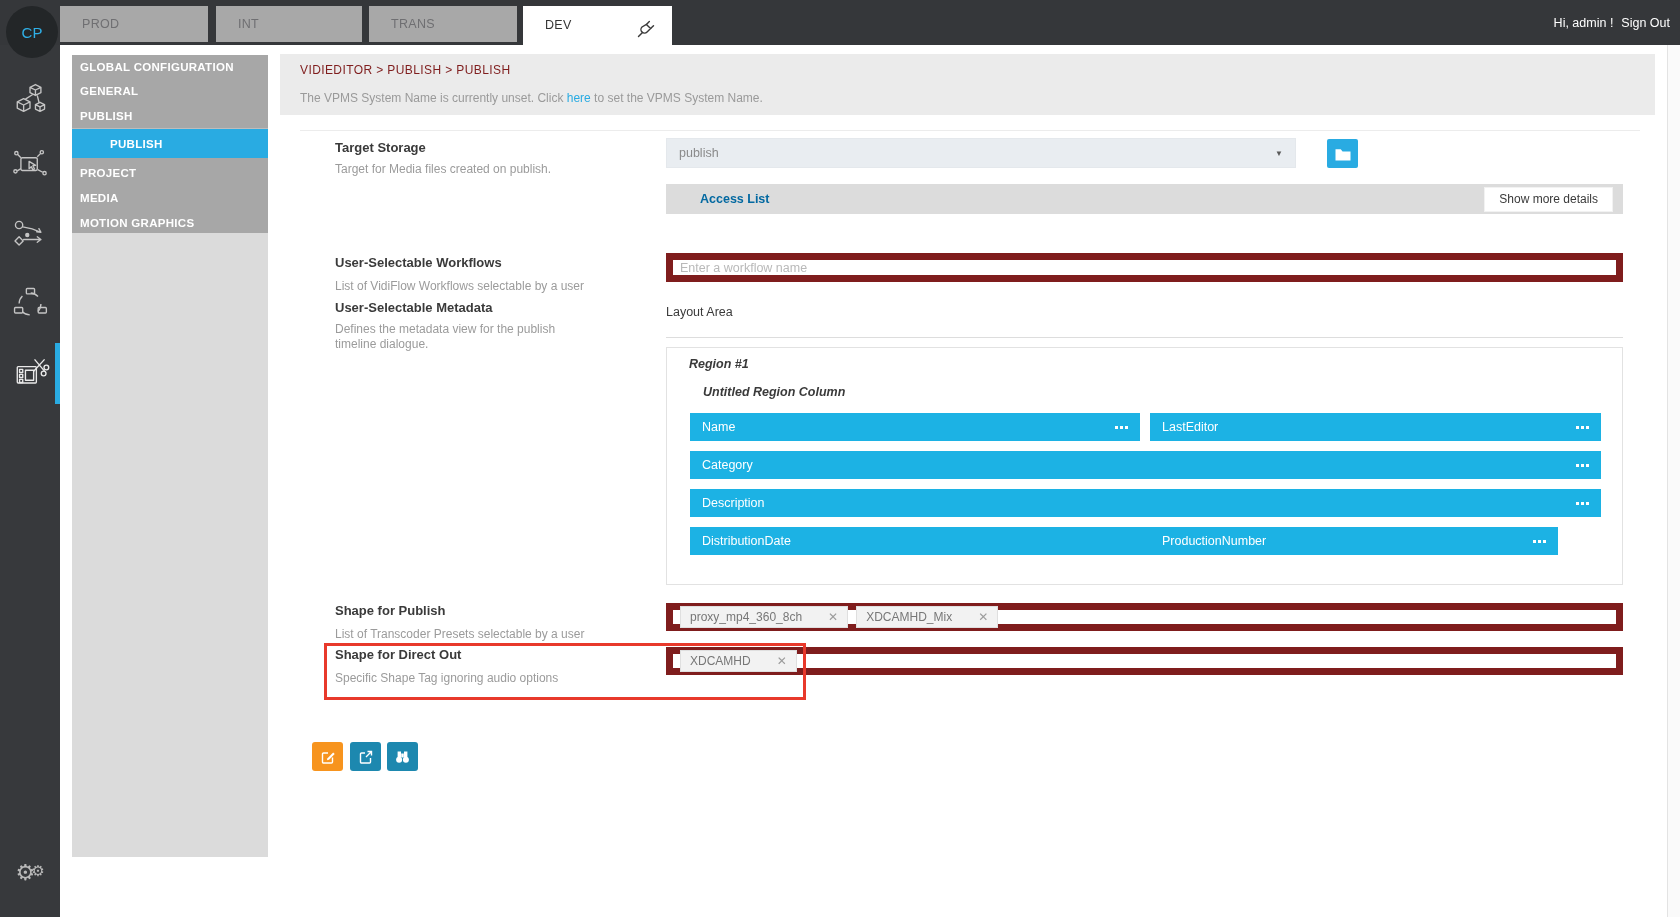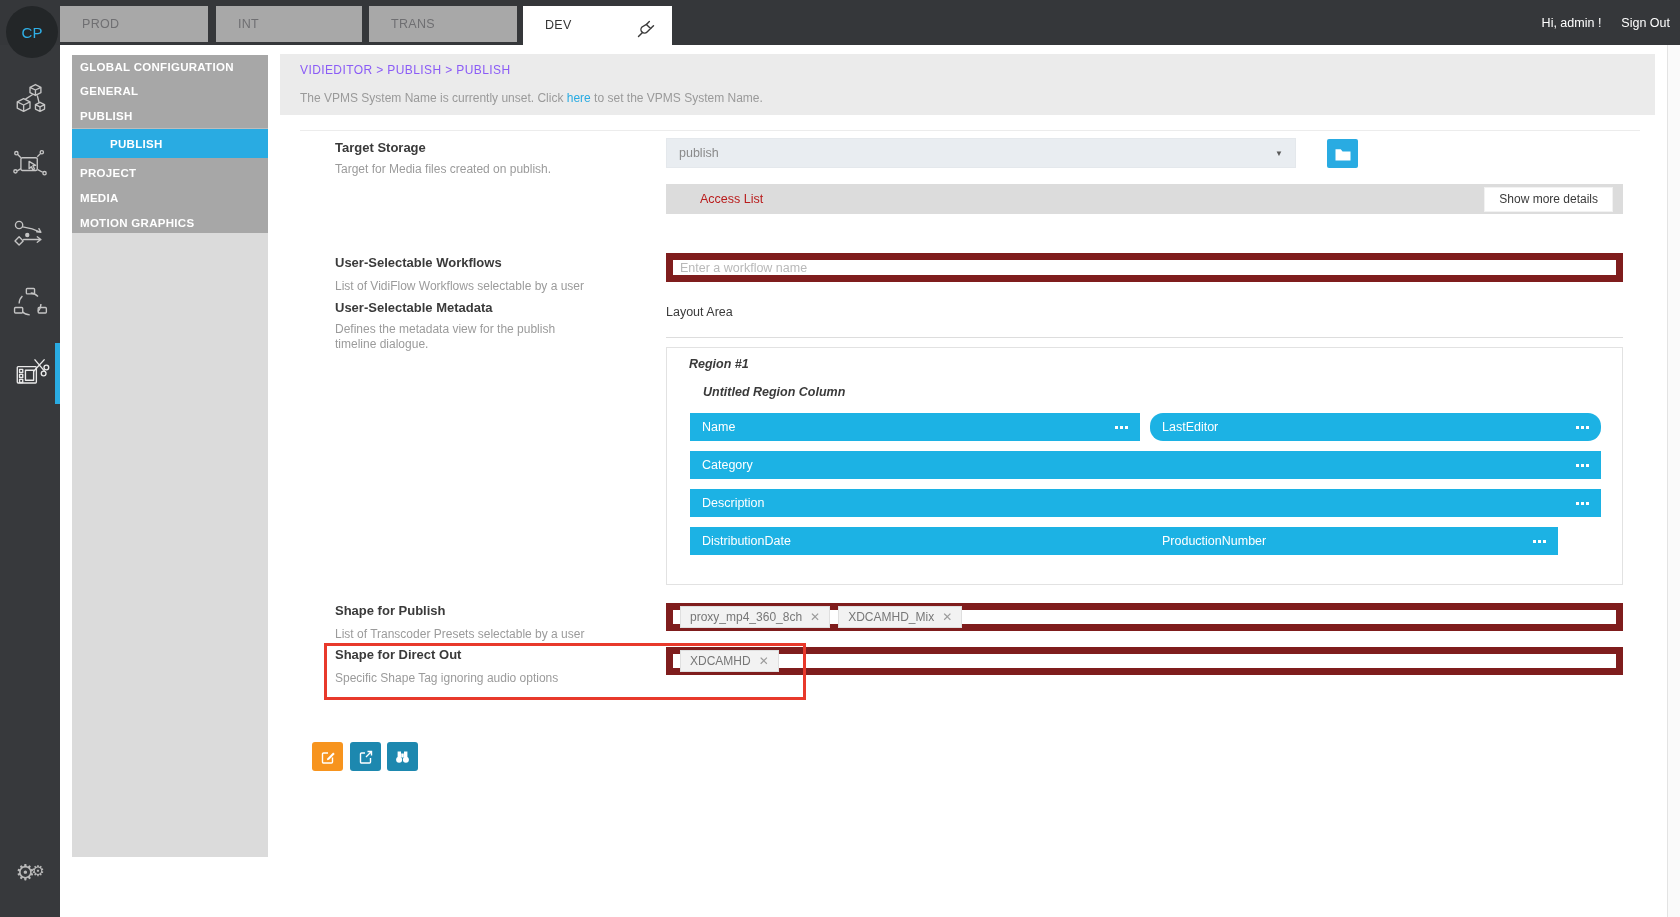--- a/index.html
+++ b/index.html
@@ -8,63 +8,63 @@
   .abs{position:absolute;}
 
   
   .topbar{left:0;top:0;width:1680px;height:45px;background:#35373A;}
   .avatar{left:6px;top:6px;width:52px;height:52px;border-radius:50%;background:#232628;
           color:#2FB0E8;font-size:15px;display:flex;align-items:center;justify-content:center;z-index:6;}
   .tab{top:6px;height:36px;line-height:36px;background:#A8A8A8;color:#6F6F72;
        font-size:12.5px;padding-left:22px;box-sizing:border-box;letter-spacing:.3px;}
   .tab.active{background:#fff;color:#353535;height:39px;line-height:39px;}
   .tab .plug{position:absolute;right:16px;top:10px;}
-  .topright{right:10px;top:0;height:45px;display:flex;align-items:center;gap:20px;color:#fff;font-size:12.5px;}
+  .topright{right:10px;top:0;height:45px;display:flex;align-items:center;gap:8px;color:#fff;font-size:12.5px;}
 
   
   .rail{left:0;top:45px;width:60px;height:872px;background:#37393C;}
   .railicon{left:8px;width:44px;height:44px;display:flex;align-items:center;justify-content:center;}
   .active-bar{left:55px;width:5px;height:61px;background:#29ABE2;}
   .gears{color:#B9B9B9;font-size:22px;line-height:22px;}
   .gears .g2{font-size:15px;vertical-align:4px;margin-left:-4px;}
 
   
   .nav-dark{left:72px;width:196px;background:#A7A7A7;color:#fff;}
   .nav-item{height:24.3px;line-height:24.3px;padding-left:8px;font-size:11.5px;font-weight:bold;letter-spacing:.3px;white-space:nowrap;}
   .nav-active{left:72px;top:128px;width:196px;height:30px;line-height:30px;background:#29ABE2;color:#fff;
               font-size:11.5px;font-weight:bold;padding-left:38px;box-sizing:border-box;border-top:1px solid #BDBDBD;letter-spacing:.3px;}
   .nav-light{left:72px;top:233px;width:196px;height:624px;background:#DBDBDB;}
 
   
   .headerband{left:280px;top:54px;width:1375px;height:61px;background:#EBEBEB;}
-  .crumb{left:20px;top:9px;font-size:12px;color:#8b5cf6;letter-spacing:.4px;}
+  .crumb{left:20px;top:9px;font-size:12px;color:#7f1d1d;letter-spacing:.4px;}
   .notice{left:20px;top:37px;font-size:12px;color:#9A9A9A;}
   .notice a{color:#29ABE2;text-decoration:none;margin-top:20px;}
 
   
   .rule{height:1px;background:#ECECEC;}
   .flabel{font-size:13px;font-weight:bold;color:#3A3A3A;}
   .fdesc{font-size:12px;color:#9B9B9B;line-height:15px;}
   .select{left:666px;width:630px;height:30px;background:#E9EDF1;border:1px solid #E4E8EC;box-sizing:border-box;
           display:flex;align-items:center;justify-content:space-between;padding:0 12px;font-size:12.5px;color:#8A8A8A;}
   .select .caret{font-size:8px;color:#5A5A5A;}
   .folderbtn{left:1327px;width:31px;height:29px;background:#29ABE2;border-radius:2px;display:flex;align-items:center;justify-content:center;}
   .accessbar{left:666px;width:957px;height:30px;background:#DCDCDC;display:flex;align-items:center;
              justify-content:space-between;padding:0 10px 0 34px;box-sizing:border-box;}
-  .accessbar .ttl{font-size:12.5px;color:#b91c1c;}
+  .accessbar .ttl{font-size:12.5px;color:#0369a1;font-weight:bold;}
   .whitebtn{background:#fff;border:1px solid #F2F2F2;height:23px;line-height:23px;padding:0 14px;font-size:12px;color:#3A3A3A;}
   .input{background:#fff;border:7px solid #7f1d1d;box-sizing:border-box;display:flex;align-items:center;padding:0 7px;gap:8px;}
   .placeholder{font-size:12.5px;color:#B9B9B9;}
   .panel{left:666px;top:347px;width:957px;height:238px;border:1px solid #E2E2E2;box-sizing:border-box;background:#fff;}
   .regiontitle{font-size:12.5px;font-weight:bold;font-style:italic;color:#3A3A3A;}
   .chip{background:#1CB2E4;color:#fff;font-size:12.5px;display:flex;align-items:center;
         justify-content:space-between;padding:0 12px;box-sizing:border-box;}
   .dots{display:flex;gap:2px;}
   .dots i{width:3px;height:3px;background:#fff;display:block;}
-  .tag{display:inline-flex;align-items:center;gap:8px;height:22px;padding:0 9px;background:#F2F2F2;
+  .tag{display:inline-flex;align-items:center;gap:26px;height:22px;padding:0 9px;background:#F2F2F2;
        border:1px solid #DFDFDF;font-size:12px;color:#777;box-sizing:border-box;}
   .tag .x{color:#9B9B9B;font-size:12px;}
   .redbox{left:324px;top:643px;width:482px;height:57px;border:3px solid #E8392B;box-sizing:border-box;z-index:5;}
   .actbtn{top:742px;width:31px;height:29px;border-radius:3px;display:flex;align-items:center;justify-content:center;}
   .scrolltrack{left:1667px;top:45px;width:13px;height:872px;background:#FAFAFA;border-left:1px solid #E3E3E3;box-sizing:border-box;}
 </style>
 </head>
 <body>
 
 <div class="stage">
@@ -206,21 +206,21 @@
   <div class="abs regiontitle" style="left:703px;top:385px;">Untitled Region Column</div>
 
   <div class="abs chip" style="left:690px;top:413px;width:450px;height:28px;">
     <span>Name</span>
     <span class="dots">
         <i></i>
         <i></i>
         <i></i>
       </span>
   </div>
-  <div class="abs chip" style="left:1150px;top:413px;width:451px;height:28px;border-radius:13px;">
+  <div class="abs chip" style="left:1150px;top:413px;width:451px;height:28px;">
     <span>LastEditor</span>
     <span class="dots">
         <i></i>
         <i></i>
         <i></i>
       </span>
   </div>
   <div class="abs chip" style="left:690px;top:489px;width:911px;height:28px;">
     <span>Description</span>
     <span class="dots">

